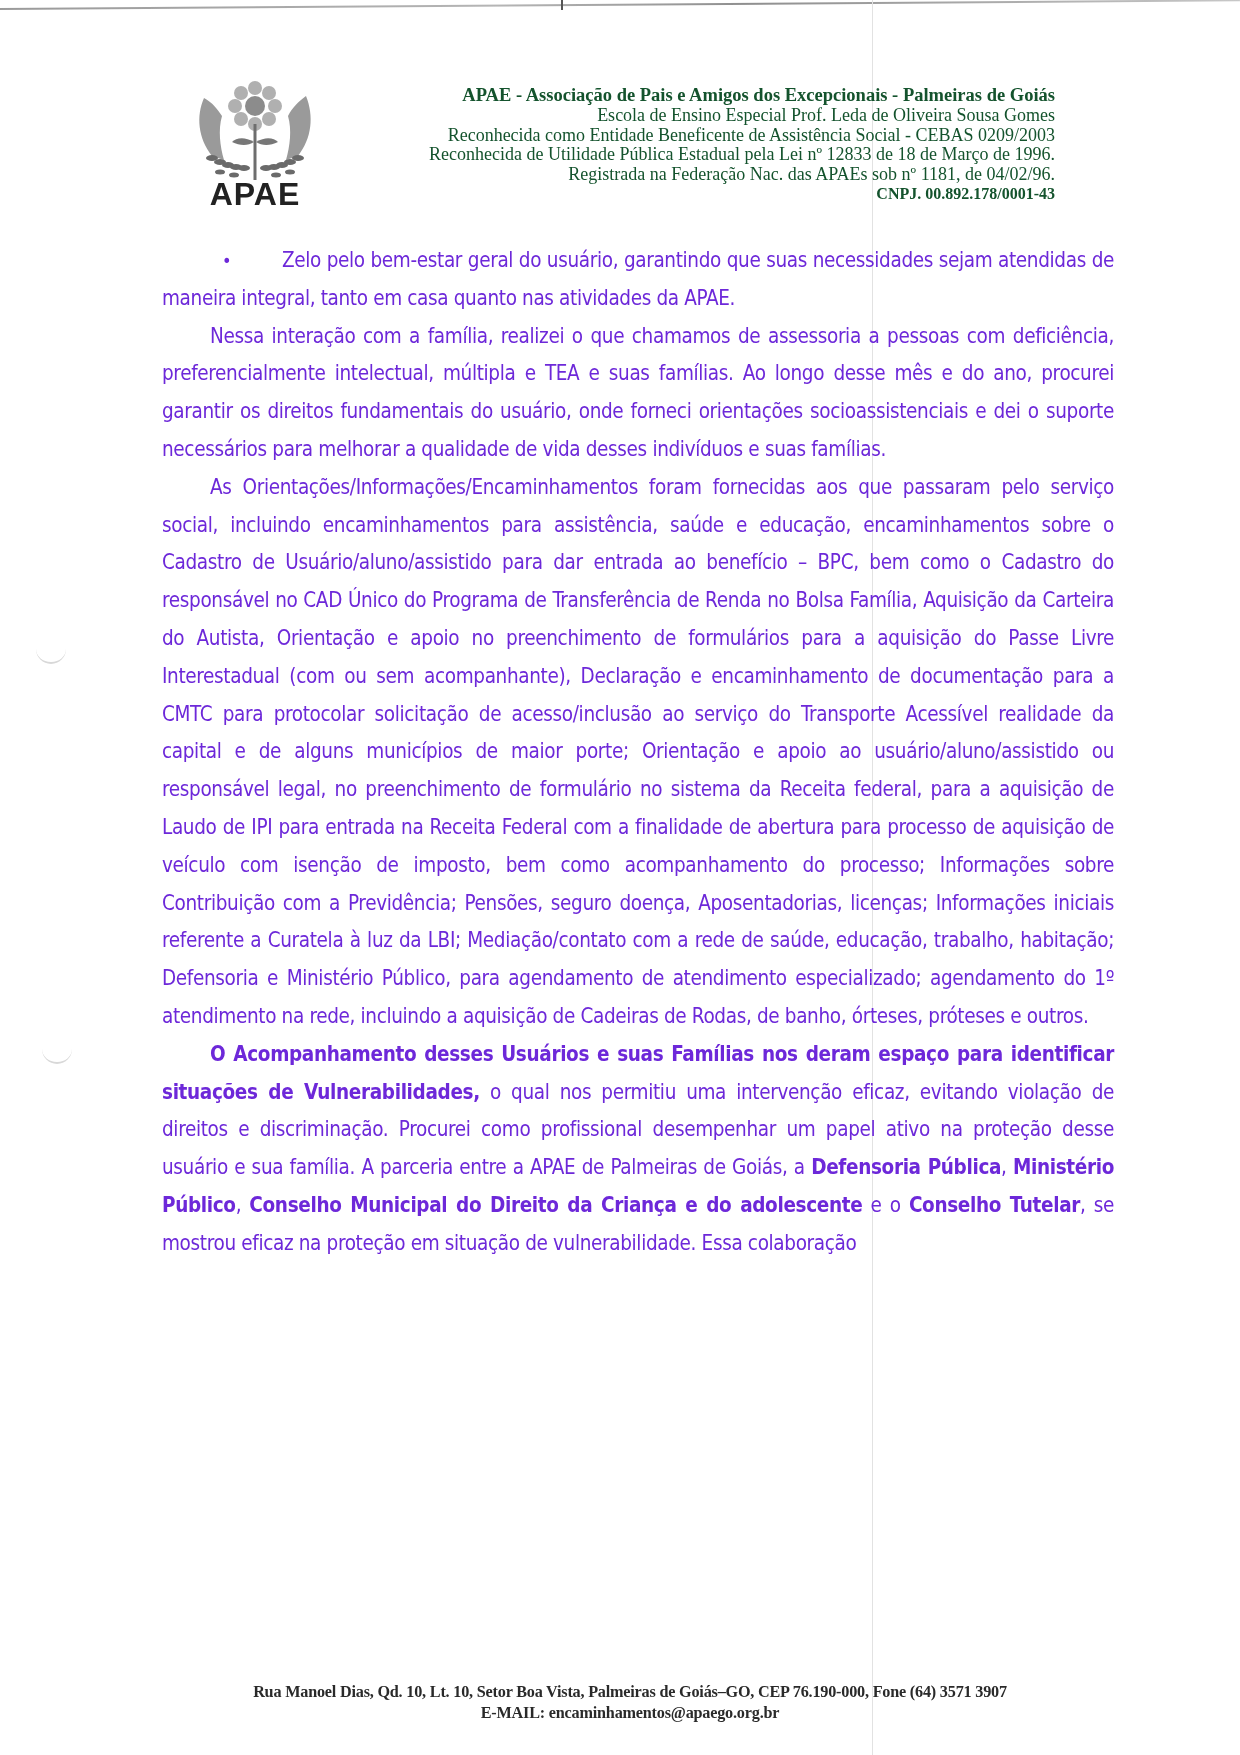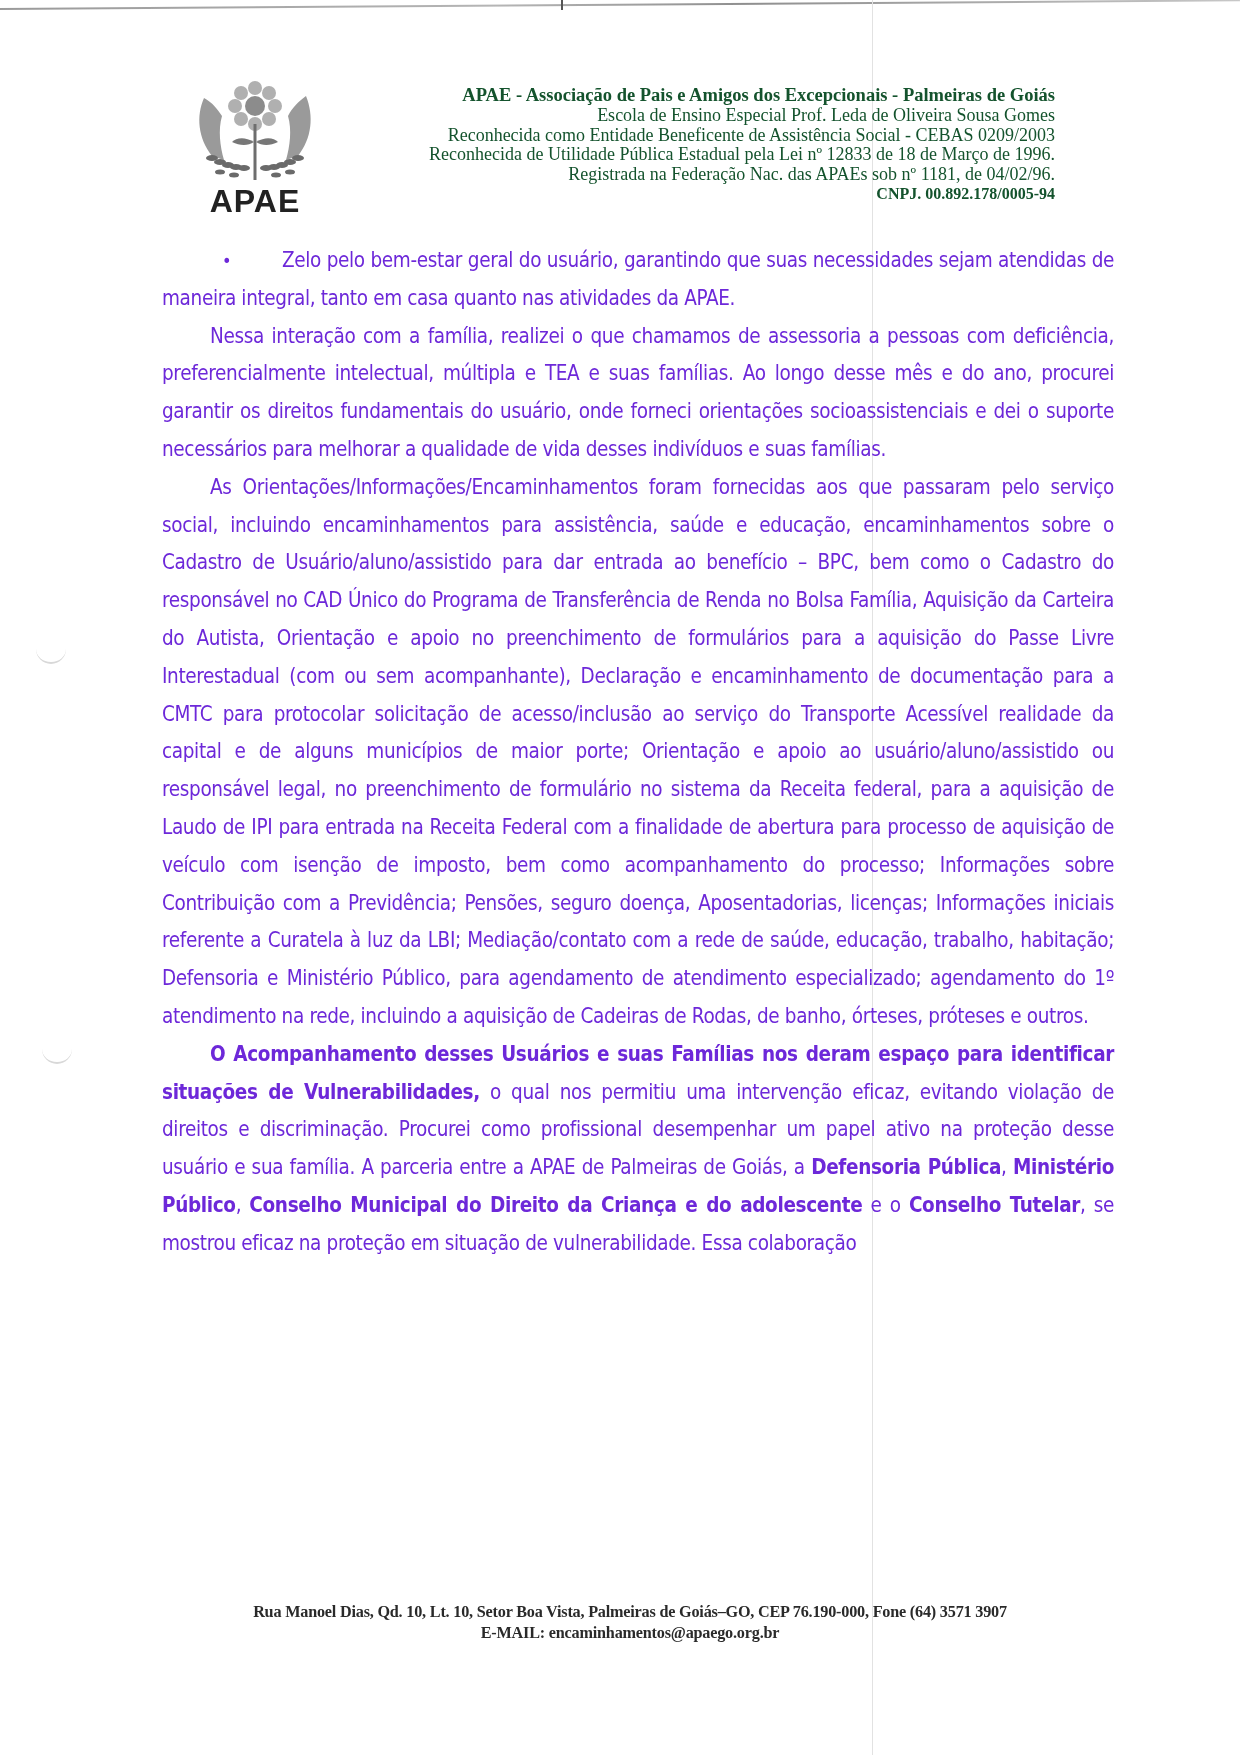--- a/index.html
+++ b/index.html
@@ -18,21 +18,21 @@
     position: absolute; width: 30px; height: 14px; border-bottom: 2px solid #d8d8d8;
     border-radius: 0 0 16px 16px;
   }
   .punch-hole.one { left: 36px; top: 648px; }
   .punch-hole.two { left: 42px; top: 1048px; }
 
   .letterhead { position: absolute; left: 190px; top: 76px; width: 900px; height: 150px; }
   .logo { position: absolute; left: 0; top: 0; width: 130px; height: 150px; }
   .logo svg { display: block; }
   .logo-text {
-    position: absolute; left: 2px; top: 107px; width: 126px; text-align: center;
+    position: absolute; left: 2px; top: 100px; width: 126px; text-align: center;
     font-family: "Liberation Sans", sans-serif; font-weight: bold; font-size: 32px;
     letter-spacing: 1px; color: #222;
   }
   .org-info {
     position: absolute; right: 35px; top: 8px; text-align: right;
     font-family: "Liberation Serif", serif; color: #14532d;
   }
   .org-info .org-name { font-size: 18.5px; font-weight: bold; line-height: 22px; }
   .org-info .org-line { font-size: 18px; line-height: 19.5px; }
   .org-info .org-cnpj { font-size: 16px; font-weight: bold; line-height: 20px; }
@@ -46,21 +46,21 @@
   .body-text p { margin: 0; }
   .bullet-para { position: relative; text-indent: 0; }
   .bullet-para .bullet-icon {
     display: inline-block; width: 120px; padding-left: 60px; box-sizing: border-box;
     font-size: 18px;
   }
   .indent { text-indent: 48px; }
   .body-text b { font-weight: bold; }
 
   .footer {
-    position: absolute; left: 150px; top: 1602px; width: 960px; text-align: center;
+    position: absolute; left: 150px; top: 1682px; width: 960px; text-align: center;
     font-family: "Liberation Serif", serif; font-weight: bold; font-size: 16.2px;
     line-height: 21px; color: #2a2a2a; letter-spacing: -0.2px;
   }
 </style>
 </head>
 <body>
 
 <div class="scan-top-line"></div>
 <div class="scan-top-tick"></div>
 <div class="fold-line"></div>
@@ -108,21 +108,21 @@
       </g>
     </svg>
     <div class="logo-text">APAE</div>
   </div>
   <div class="org-info">
     <div class="org-name">APAE - Associação de Pais e Amigos dos Excepcionais - Palmeiras de Goiás</div>
     <div class="org-line">Escola de Ensino Especial Prof. Leda de Oliveira Sousa Gomes</div>
     <div class="org-line">Reconhecida como Entidade Beneficente de Assistência Social - CEBAS 0209/2003</div>
     <div class="org-line">Reconhecida de Utilidade Pública Estadual pela Lei nº 12833 de 18 de Março de 1996.</div>
     <div class="org-line">Registrada na Federação Nac. das APAEs sob nº 1181, de 04/02/96.</div>
-    <div class="org-cnpj">CNPJ. 00.892.178/0005-94</div>
+    <div class="org-cnpj">CNPJ. 00.892.178/0001-43</div>
   </div>
 </header>
 
 <main class="body-text">
   <p class="bullet-para"><span class="bullet-icon">•</span><span>Zelo pelo bem-estar geral do usuário, garantindo que suas necessidades sejam atendidas de maneira integral, tanto em casa quanto nas atividades da APAE.</span></p>
   <p class="indent">Nessa interação com a família, realizei o que chamamos de assessoria a pessoas com deficiência, preferencialmente intelectual, múltipla e TEA e suas famílias. Ao longo desse mês e do ano, procurei garantir os direitos fundamentais do usuário, onde forneci orientações socioassistenciais e dei o suporte necessários para melhorar a qualidade de vida desses indivíduos e suas famílias.</p>
   <p class="indent">As Orientações/Informações/Encaminhamentos foram fornecidas aos que passaram pelo serviço social, incluindo encaminhamentos para assistência, saúde e educação, encaminhamentos sobre o Cadastro de Usuário/aluno/assistido para dar entrada ao benefício – BPC, bem como o Cadastro do responsável no CAD Único do Programa de Transferência de Renda no Bolsa Família, Aquisição da Carteira do Autista, Orientação e apoio no preenchimento de formulários para a aquisição do Passe Livre Interestadual (com ou sem acompanhante), Declaração e encaminhamento de documentação para a CMTC para protocolar solicitação de acesso/inclusão ao serviço do Transporte Acessível realidade da capital e de alguns municípios de maior porte; Orientação e apoio ao usuário/aluno/assistido ou responsável legal, no preenchimento de formulário no sistema da Receita federal, para a aquisição de Laudo de IPI para entrada na Receita Federal com a finalidade de abertura para processo de aquisição de veículo com isenção de imposto, bem como acompanhamento do processo; Informações sobre Contribuição com a Previdência; Pensões, seguro doença, Aposentadorias, licenças; Informações iniciais referente a Curatela à luz da LBI; Mediação/contato com a rede de saúde, educação, trabalho, habitação; Defensoria e Ministério Público, para agendamento de atendimento especializado; agendamento do 1º atendimento na rede, incluindo a aquisição de Cadeiras de Rodas, de banho, órteses, próteses e outros.</p>
   <p class="indent"><b>O Acompanhamento desses Usuários e suas Famílias nos deram espaço para identificar situações de Vulnerabilidades,</b><span> o qual nos permitiu uma intervenção eficaz, evitando violação de direitos e discriminação. Procurei como profissional desempenhar um papel ativo na proteção desse usuário e sua família. A parceria entre a APAE de Palmeiras de Goiás, a </span><b>Defensoria Pública</b><span>, </span><b>Ministério Público</b><span>, </span><b>Conselho Municipal do Direito da Criança e do adolescente</b><span> e o </span><b>Conselho Tutelar</b><span>, se mostrou eficaz na proteção em situação de vulnerabilidade. Essa colaboração</span></p>
 </main>
 

